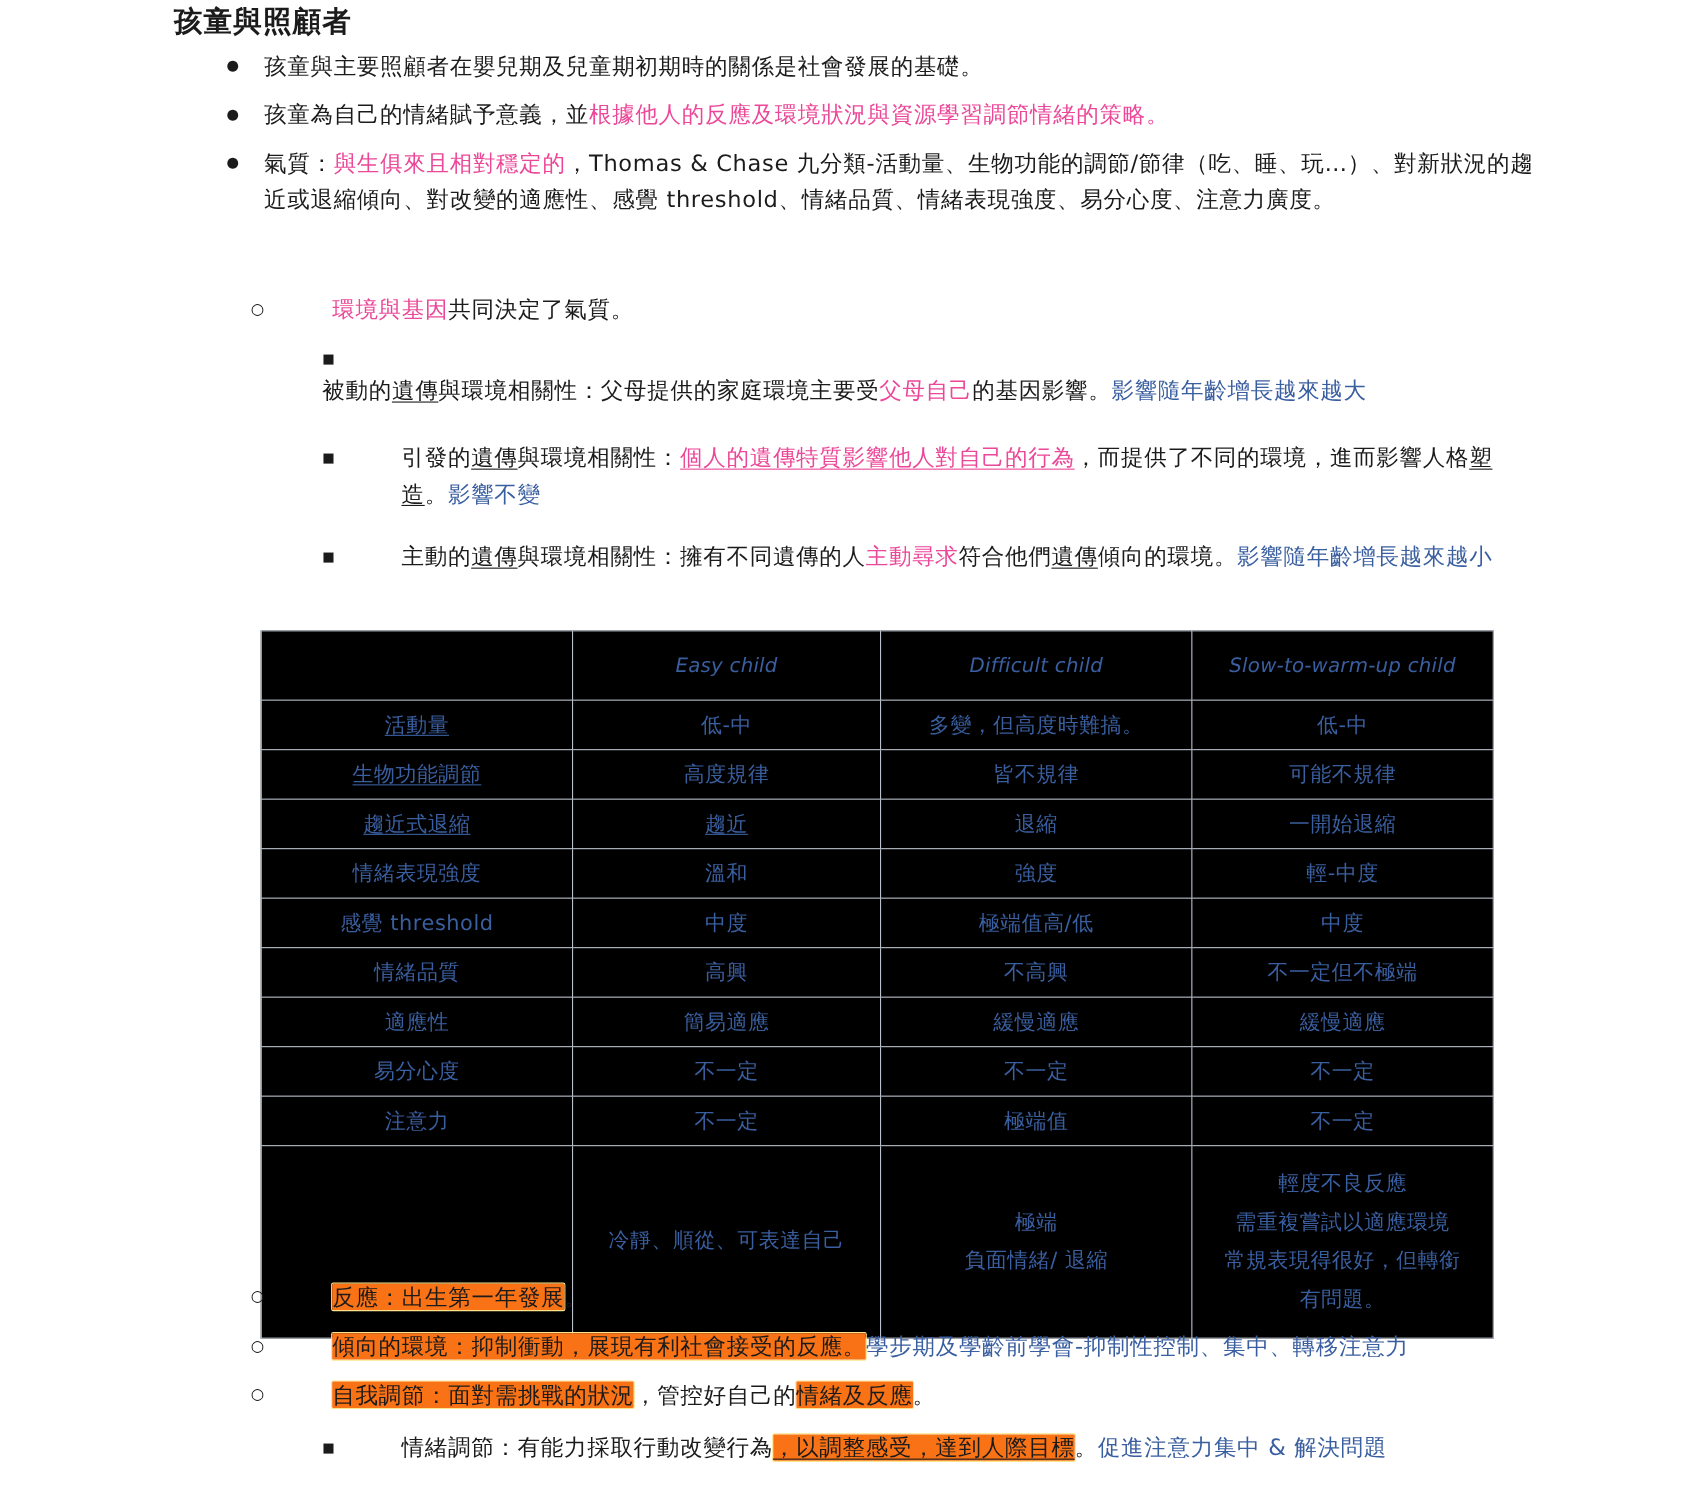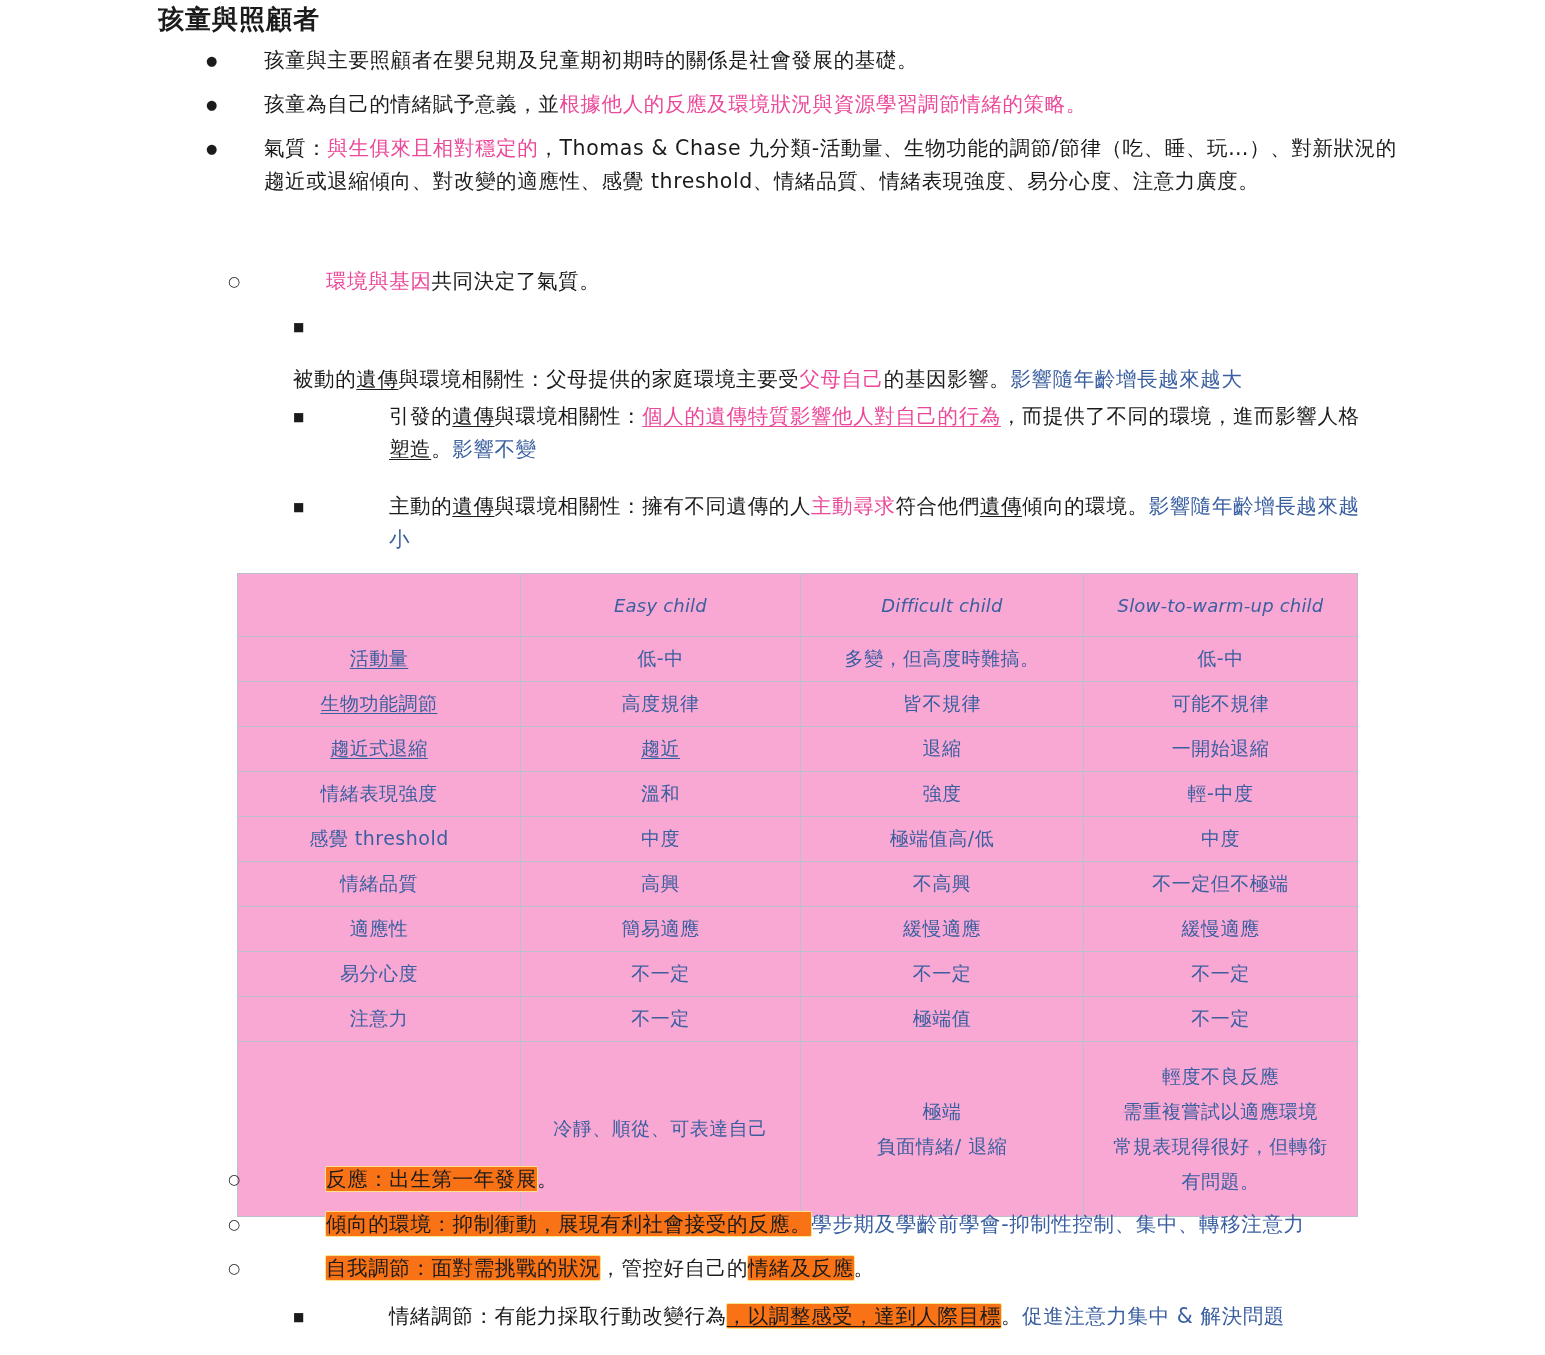--- a/index.html
+++ b/index.html
@@ -44,21 +44,20 @@
     letter-spacing: 1px;
     color: #1b1b1b;
     font-family: "DejaVu Sans", "Liberation Sans", sans-serif;
   }
 
   
   .row {
     position: absolute;
     display: flex;
     align-items: flex-start;
-    gap: 24px;
   }
   .marker {
     flex: 0 0 auto;
     width: 34px;
     text-align: left;
     line-height: 1.55;
     font-size: 19px;
     color: #1b1b1b;
     user-select: none;
   }
@@ -82,21 +81,21 @@
   .lvl3 .marker { width: 72px; }
 
   
   #temperament-table {
     position: absolute;
     left: 237px;
     top: 573px;
     width: 1120px;
     border-collapse: collapse;
     table-layout: fixed;
-    background: #f9a8d4;
+    background: #000000;
   }
   #temperament-table td, #temperament-table th {
     border: 1px solid #b9c0cb;
     text-align: center;
     vertical-align: middle;
     color: #3a5fa0;
     font-weight: 400;
     font-size: 19px;
     letter-spacing: 0.5px;
     padding: 9px 4px;

